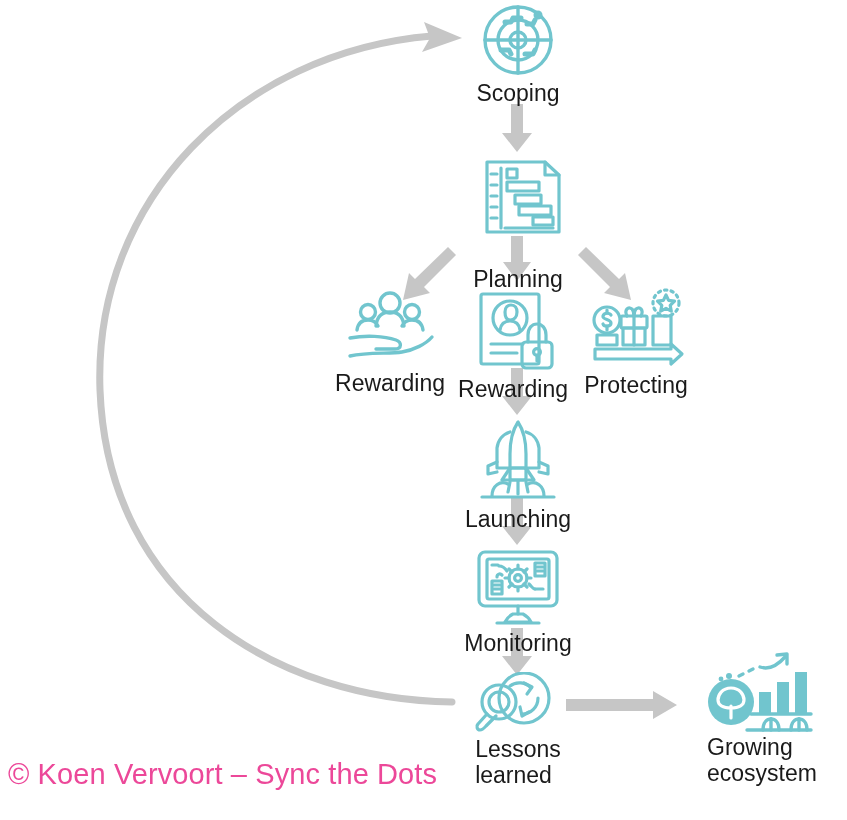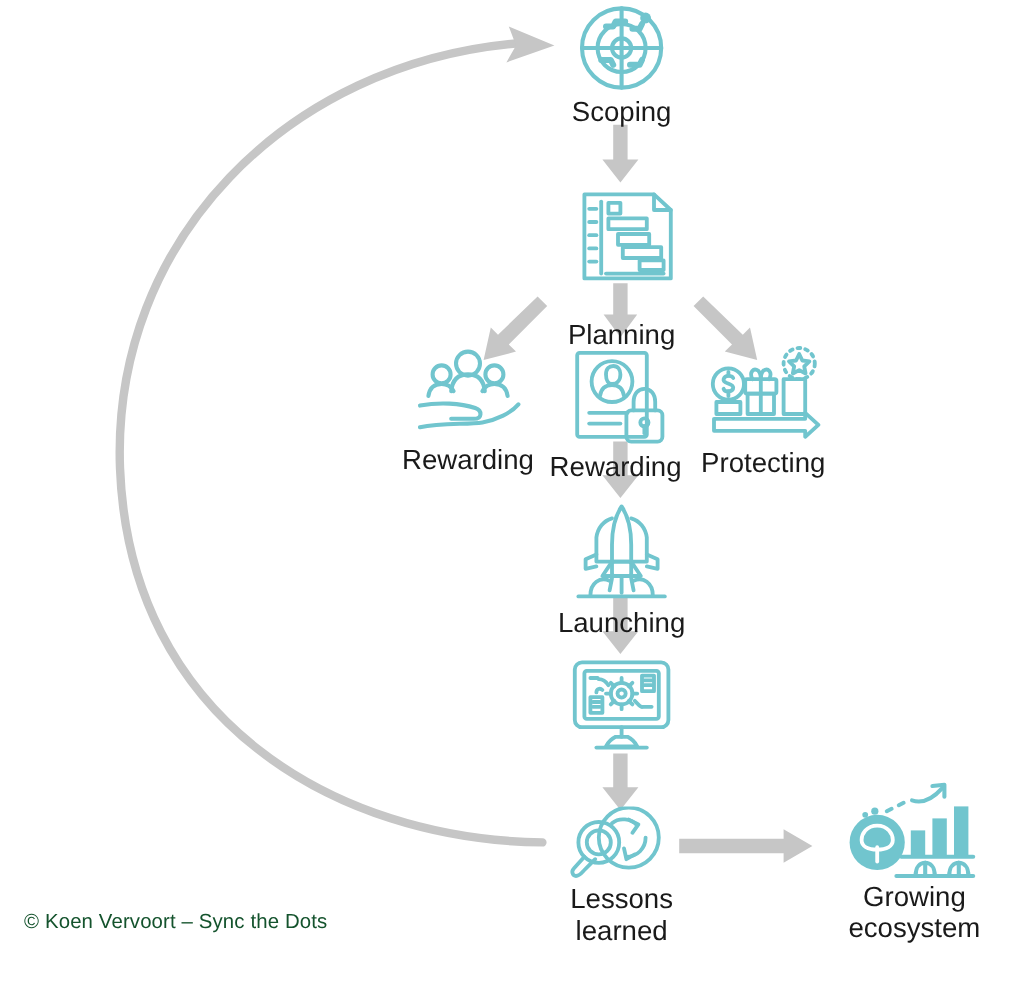--- a/index.html
+++ b/index.html
@@ -29,33 +29,32 @@
   }
   .node .icon {
     display: block;
     line-height: 0;
   }
   .node .label {
     font-family: "Liberation Sans", sans-serif;
     font-size: 23px;
     line-height: 26px;
     color: #1a1a1a;
-    text-align: center;
     margin-top: 2px;
     white-space: pre-line;
     position: relative;
     z-index: 5;
   }
   .footer {
     position: absolute;
-    left: 20px;
+    left: 8px;
     top: 758px;
     font-family: "Liberation Sans", sans-serif;
-    font-size: 17px;
-    color: #14532d;
+    font-size: 29px;
+    color: #ec4899;
     letter-spacing: 0.1px;
   }
   
   #node-scoping      { left: 438px; top: 2px; }
   #node-planning     { left: 438px; top: 158px; gap: 28px; }
   #node-supporting   { left: 310px; top: 290px; }
   #node-rewarding    { left: 433px; top: 290px; }
   #node-protecting   { left: 556px; top: 286px; }
   #node-launching    { left: 438px; top: 418px; }
   #node-monitoring   { left: 438px; top: 548px; }
@@ -250,20 +249,21 @@
       <line x1="21" y1="17" x2="27" y2="17"></line>
       <path d="M28 18 C32 18 34 20 36 23"></path>
       <path d="M58 36 C61 39 62 41 64 41"></path>
       <line x1="64" y1="41" x2="72" y2="41"></line>
       <path d="M26 29 C26 26 29 25 31 27"></path>
       <line x1="47" y1="58" x2="47" y2="66"></line>
       <path d="M34 74 C36 70 40 67 42 66 L52 66 C54 67 58 70 60 74 Z"></path>
       <line x1="26" y1="75" x2="68" y2="75"></line>
     </svg>
   </span>
+  <span class="label">Monitoring</span>
 </div>
 
 <div class="node" id="node-lessons">
   <span class="icon">
     <svg width="92" height="62" viewBox="0 0 92 62" xmlns="http://www.w3.org/2000/svg" fill="none" stroke="#71C5CE" stroke-width="3.2" stroke-linecap="round" stroke-linejoin="round">
       <circle cx="52" cy="26" r="25"></circle>
       <path d="M38 14 C44 9 54 10 59 16"></path>
       <path d="M52 11 L60 15 L55 22"></path>
       <path d="M66 26 C66 35 59 42 50 42"></path>
       <path d="M57 40 L50 44 L48 35"></path>

